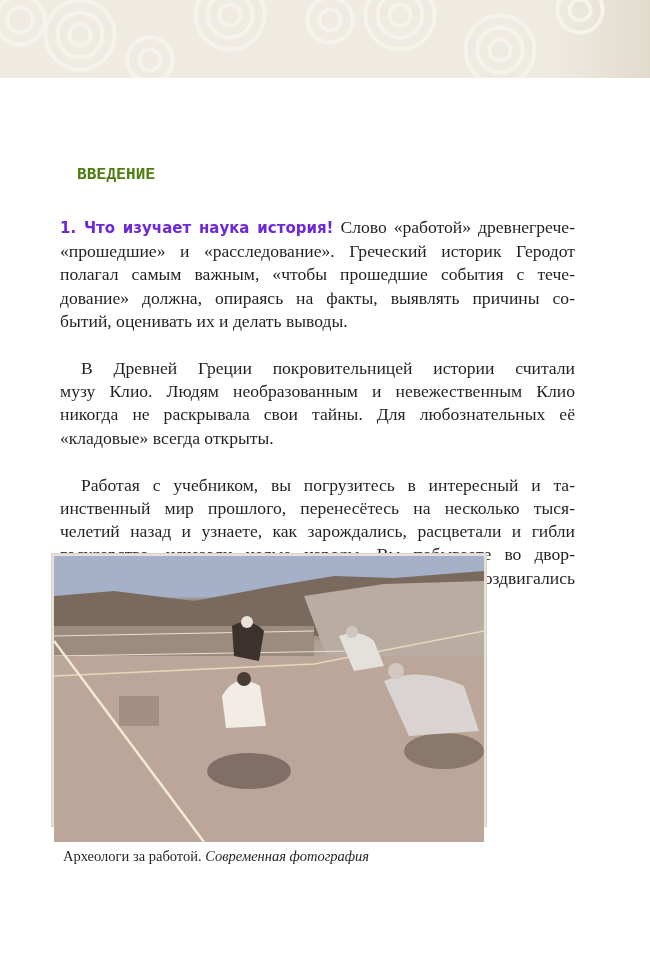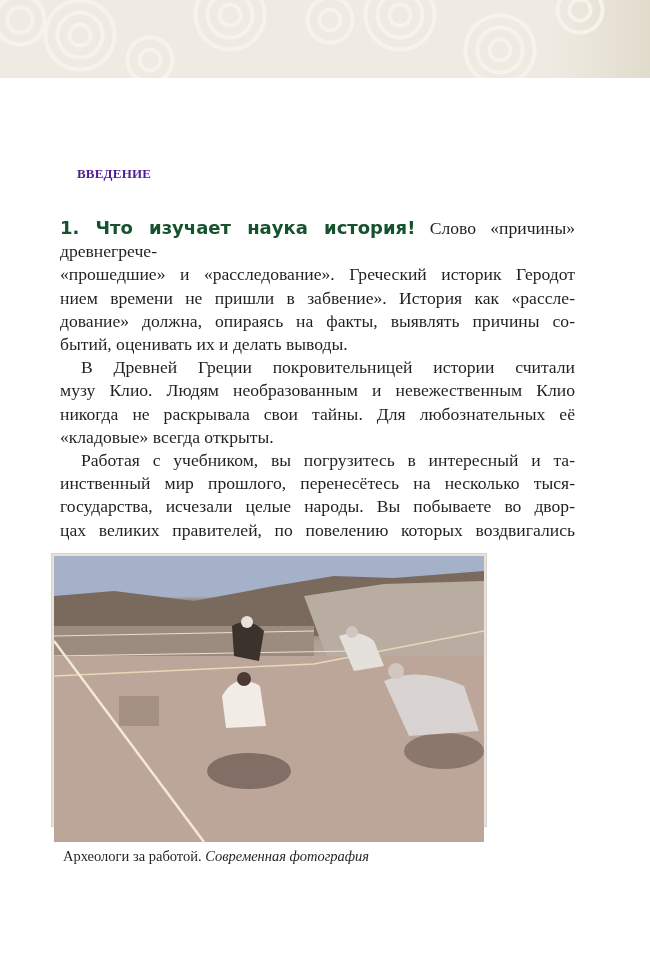--- a/index.html
+++ b/index.html
@@ -16,34 +16,34 @@
         radial-gradient(circle at 230px 15px, transparent 8px, #f6f3ec 9px, #f6f3ec 12px, transparent 13px, transparent 20px, #f6f3ec 21px, #f6f3ec 24px, transparent 25px, transparent 32px, #f6f3ec 33px, #f6f3ec 36px, transparent 37px),
         radial-gradient(circle at 330px 20px, transparent 8px, #f6f3ec 9px, #f6f3ec 12px, transparent 13px, transparent 20px, #f6f3ec 21px, #f6f3ec 24px, transparent 25px),
         radial-gradient(circle at 400px 15px, transparent 8px, #f6f3ec 9px, #f6f3ec 12px, transparent 13px, transparent 20px, #f6f3ec 21px, #f6f3ec 24px, transparent 25px, transparent 32px, #f6f3ec 33px, #f6f3ec 36px, transparent 37px),
         radial-gradient(circle at 500px 50px, transparent 8px, #f6f3ec 9px, #f6f3ec 12px, transparent 13px, transparent 20px, #f6f3ec 21px, #f6f3ec 24px, transparent 25px, transparent 32px, #f6f3ec 33px, #f6f3ec 36px, transparent 37px),
         radial-gradient(circle at 150px 60px, transparent 8px, #f6f3ec 9px, #f6f3ec 12px, transparent 13px, transparent 20px, #f6f3ec 21px, #f6f3ec 24px, transparent 25px),
         radial-gradient(circle at 580px 10px, transparent 8px, #f6f3ec 9px, #f6f3ec 12px, transparent 13px, transparent 20px, #f6f3ec 21px, #f6f3ec 24px, transparent 25px),
         linear-gradient(90deg, rgba(0,0,0,0) 85%, rgba(200,190,165,0.35) 100%);
     }
     .section-heading {
       position: absolute; left: 77px; top: 166px;
-      font-family: Liberation Serif, serif;
-      font-weight: bold; font-size: 13px; color: #4c1d95; letter-spacing: 0.2px;
+      font-family: Liberation Mono, monospace;
+      font-weight: bold; font-size: 16px; color: #4d7c0f; letter-spacing: 0.2px;
     }
     .body-text {
       position: absolute; left: 60px; top: 216px; width: 515px;
       font-size: 17.6px; line-height: 23.2px; color: #231f20;
     }
     .body-text p { margin: 0; text-align: justify; text-align-last: justify; }
     .body-text p .line { display: block; text-align: justify; text-align-last: justify; }
     .body-text p .line.end { text-align-last: left; }
-    .indent { text-indent: 0; padding-left: 21px; }
+    .indent { text-indent: 0; padding-left: 21px; margin-top: 24px; }
     .subhead {
       font-family: "DejaVu Sans", "Liberation Sans", sans-serif; font-weight: bold;
-      font-size: 18px; color: #14532d;
+      font-size: 15px; color: #6d28d9;
     }
     .figure {
       position: absolute; left: 51px; top: 553px; width: 436px; height: 274px;
       background: #e9e1d8; border: 1px solid #d6d2cc; box-sizing: border-box;
     }
     .photo {
       position: absolute; left: 2px; top: 2px; width: 430px; height: 286px; overflow: hidden;
       background: linear-gradient(180deg, #9aa8c4 0%, #a9b3c8 14%, #8a7a6c 16%, #6e5e53 22%, #ad9f93 30%, #c5b2a6 45%, #b9a396 70%, #b09a8c 100%);
     }
     .caption {
@@ -53,35 +53,36 @@
   </style>
 </head>
 <body>
 
 <div class="top-band"></div>
 
 <div class="section-heading">ВВЕДЕНИЕ</div>
 
 <div class="body-text">
   <p>
-    <span class="line"><span class="subhead">1. Что изучает наука история!</span><span> Слово «причины» древнегрече-</span></span>
+    <span class="line"><span class="subhead">1. Что изучает наука история!</span><span> Слово «работой» древнегрече-</span></span>
     <span class="line">«прошедшие» и «расследование». Греческий историк Геродот</span>
-    <span class="line">нием времени не пришли в забвение». История как «рассле-</span>
+    <span class="line">полагал самым важным, «чтобы прошедшие события с тече-</span>
     <span class="line">дование» должна, опираясь на факты, выявлять причины со-</span>
     <span class="line end">бытий, оценивать их и делать выводы.</span>
   </p>
   <p>
     <span class="line indent">В Древней Греции покровительницей истории считали</span>
     <span class="line">музу Клио. Людям необразованным и невежественным Клио</span>
     <span class="line">никогда не раскрывала свои тайны. Для любознательных её</span>
     <span class="line end">«кладовые» всегда открыты.</span>
   </p>
   <p>
     <span class="line indent">Работая с учебником, вы погрузитесь в интересный и та-</span>
     <span class="line">инственный мир прошлого, перенесётесь на несколько тыся-</span>
+    <span class="line">челетий назад и узнаете, как зарождались, расцветали и гибли</span>
     <span class="line">государства, исчезали целые народы. Вы побываете во двор-</span>
     <span class="line">цах великих правителей, по повелению которых воздвигались</span>
   </p>
 </div>
 
 <div class="figure">
   <div class="photo" title="Археологи на раскопках: несколько человек работают в песчаном раскопе, натянуты разметочные верёвки">
     <svg width="430" height="286" viewBox="0 0 430 286" xmlns="http://www.w3.org/2000/svg">
       <rect x="0" y="0" width="430" height="40" fill="#a5b0c9"></rect>
       <path d="M0 40 L60 35 L140 45 L220 30 L280 20 L340 22 L430 15 L430 80 L0 80 Z" fill="#7a6a5e"></path>

